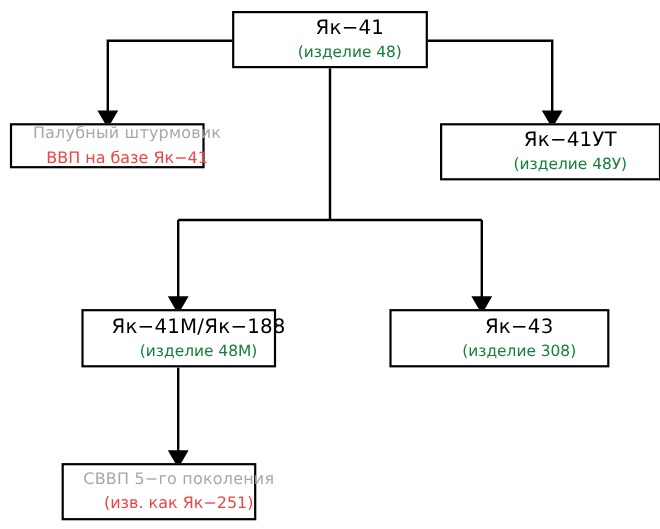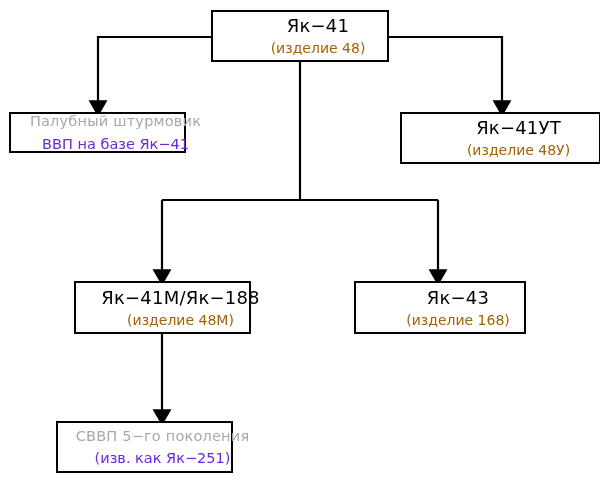--- a/index.html
+++ b/index.html
@@ -46,31 +46,31 @@
   .node .sub-line {
     white-space: nowrap;
   }
   
   .node.primary .title-line {
     color: #000000;
     font-size: 18px;
     margin-bottom: 6px;
   }
   .node.primary .sub-line {
-    color: #a16207;
+    color: #15803d;
     font-size: 14px;
   }
   
   .node.ghost .title-line {
     color: #a8a8a8;
     font-size: 14.5px;
     margin-bottom: 8px;
   }
   .node.ghost .sub-line {
-    color: #6d28d9;
+    color: #ef4444;
     font-size: 14.5px;
   }
 </style>
 </head>
 <body>
 
 <div id="diagram-root" style="width: 600px; height: 481px; background: rgb(255, 255, 255);">
 
   <svg id="connector-layer" viewBox="0 0 600 481" width="600" height="481">
     <defs>
@@ -116,23 +116,23 @@
   <div class="node primary" id="node-yak41ut" style="left: 400px; top: 112px; width: 201px; height: 52px; justify-content: center;">
     <div class="title-line">Як−41УТ</div>
     <div class="sub-line">(изделие 48У)</div>
   </div>
 
   <div class="node primary" id="node-yak41m" style="left: 74px; top: 281px; width: 177px; height: 53px;">
     <div class="title-line">Як−41М/Як−188</div>
     <div class="sub-line">(изделие 48М)</div>
   </div>
 
-  <div class="node primary" id="node-yak43" style="left: 354px; top: 281px; width: 172px; height: 53px;">
+  <div class="node primary" id="node-yak43" style="left: 354px; top: 281px; width: 200px; height: 53px;">
     <div class="title-line">Як−43</div>
-    <div class="sub-line">(изделие 168)</div>
+    <div class="sub-line">(изделие 308)</div>
   </div>
 
   <div class="node ghost" id="node-svvp5" style="left: 56px; top: 421px; width: 177px; height: 52px;">
     <div class="title-line">СВВП 5−го поколения</div>
     <div class="sub-line">(изв. как Як−251)</div>
   </div>
 
 </div>
 
 </body></html>

